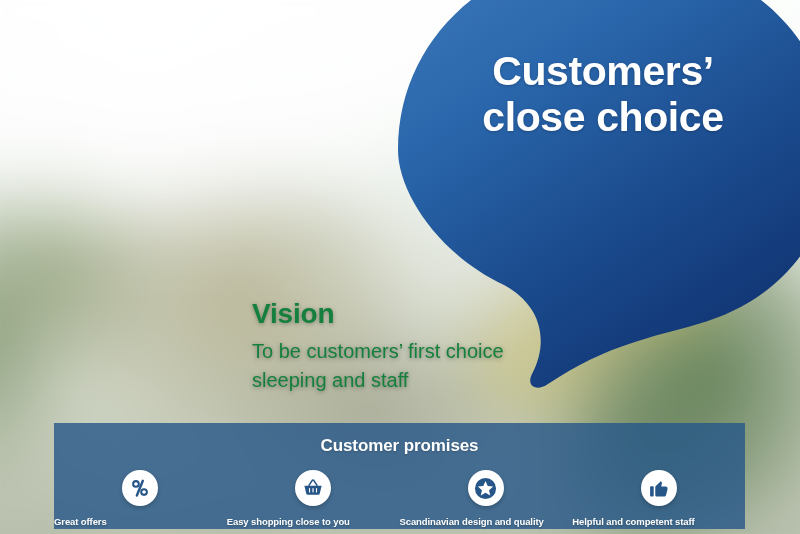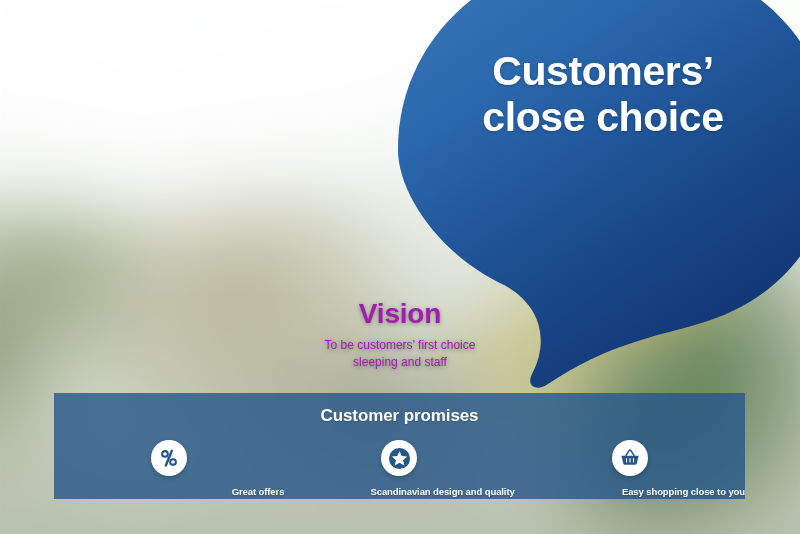--- a/index.html
+++ b/index.html
@@ -90,62 +90,61 @@
     letter-spacing: -0.4px;
     text-shadow: 0 1px 3px rgba(0,0,0,0.22);
   }
 
   
   .vision {
     position: absolute;
     left: 252px;
     top: 298px;
     width: 296px;
-    text-align: center;
-    color: #a21caf;
+    color: #15803d;
   }
   .vision-title {
     font-size: 28px;
     font-weight: bold;
     letter-spacing: -0.2px;
     text-shadow: 0 1px 4px rgba(40,50,40,0.45);
     margin-bottom: 7px;
   }
   .vision-body {
-    font-size: 12px;
+    font-size: 20px;
     line-height: 1.45;
     text-shadow: 0 1px 4px rgba(40,50,40,0.5);
   }
   .vision-body div { white-space: nowrap; }
 
   
   .promises {
     position: absolute;
     left: 54px;
-    top: 393px;
+    top: 423px;
     width: 691px;
     height: 106px;
     background: rgba(38,86,136,0.80);
   }
   .promises-title {
     text-align: center;
     color: #ffffff;
     font-size: 17px;
     font-weight: bold;
     letter-spacing: -0.1px;
     padding-top: 13px;
     text-shadow: 0 1px 2px rgba(0,0,0,0.18);
   }
   .promise-row {
     display: flex;
     margin-top: 14px;
   }
   .promise {
     flex: 1 1 0;
-    text-align: right;
+    text-align: left;
   }
   .promise-icon {
     width: 36px;
     height: 36px;
     margin: 0 auto;
     border-radius: 50%;
     background: #ffffff;
     display: flex;
     align-items: center;
     justify-content: center;
@@ -213,39 +212,48 @@
             <circle cx="7.6" cy="7.6" r="3.1" fill="none" stroke="#265688" stroke-width="2.2"></circle>
             <circle cx="16.4" cy="16.4" r="3.1" fill="none" stroke="#265688" stroke-width="2.2"></circle>
             <rect x="10.6" y="2.2" width="2.6" height="20" rx="1.3" transform="rotate(22 12 12)"></rect>
           </svg>
         </div>
         <div class="promise-label">Great offers</div>
       </div>
 
       <div class="promise">
         <div class="promise-icon">
-          <svg width="23" height="23" viewBox="0 0 24 24">
-            <circle cx="12" cy="12" r="11" fill="#265688"></circle>
-            <path fill="#ffffff" d="M12 4.1 L14.3 9.3 L20 9.9 L15.7 13.7 L17 19.3 L12 16.4 L7 19.3 L8.3 13.7 L4 9.9 L9.7 9.3 Z"></path>
-          </svg>
-        </div>
-        <div class="promise-label">Scandinavian design and quality</div>
-      </div>
-
-      <div class="promise">
-        <div class="promise-icon">
           <svg width="22" height="22" viewBox="0 0 24 24">
             <path d="M7.6 9.2 L11.4 3.4" stroke="#265688" stroke-width="1.7" fill="none" stroke-linecap="round"></path>
             <path d="M16.4 9.2 L12.6 3.4" stroke="#265688" stroke-width="1.7" fill="none" stroke-linecap="round"></path>
             <path fill="#265688" d="M2.6 9.6 h18.8 l-2.1 8.6 a1.6 1.6 0 0 1 -1.55 1.2 H6.25 a1.6 1.6 0 0 1 -1.55 -1.2 Z"></path>
             <rect x="7.6" y="12.2" width="1.25" height="4.6" fill="#ffffff"></rect>
             <rect x="11.4" y="12.2" width="1.25" height="4.6" fill="#ffffff"></rect>
             <rect x="15.2" y="12.2" width="1.25" height="4.6" fill="#ffffff"></rect>
           </svg>
         </div>
         <div class="promise-label">Easy shopping close to you</div>
       </div>
 
+      <div class="promise">
+        <div class="promise-icon">
+          <svg width="23" height="23" viewBox="0 0 24 24">
+            <circle cx="12" cy="12" r="11" fill="#265688"></circle>
+            <path fill="#ffffff" d="M12 4.1 L14.3 9.3 L20 9.9 L15.7 13.7 L17 19.3 L12 16.4 L7 19.3 L8.3 13.7 L4 9.9 L9.7 9.3 Z"></path>
+          </svg>
+        </div>
+        <div class="promise-label">Scandinavian design and quality</div>
+      </div>
+
+      <div class="promise">
+        <div class="promise-icon">
+          <svg width="22" height="22" viewBox="0 0 24 24">
+            <path fill="#265688" d="M9.1 21.4 h8.4 c1.0 0 1.85 -0.62 2.1 -1.5 l1.55 -5.9 c0.07 -0.27 0.1 -0.5 0.1 -0.78 v -1.1 c0 -1.0 -0.85 -1.85 -1.9 -1.85 h -4.9 l0.74 -3.5 l0.02 -0.25 c0 -0.38 -0.16 -0.74 -0.42 -1.0 L13.9 4.5 L8.5 9.85 a1.9 1.9 0 0 0 -0.56 1.32 V19.5 c0 1.05 0.85 1.9 1.9 1.9 Z"></path>
+            <rect x="2.3" y="10.2" width="3.9" height="11.2" rx="0.9" fill="#265688"></rect>
+          </svg>
+        </div>
+        <div class="promise-label">Helpful and competent staff</div>
+      </div>
 
     </div>
   </div>
 
 </div>
 
 </body></html>

